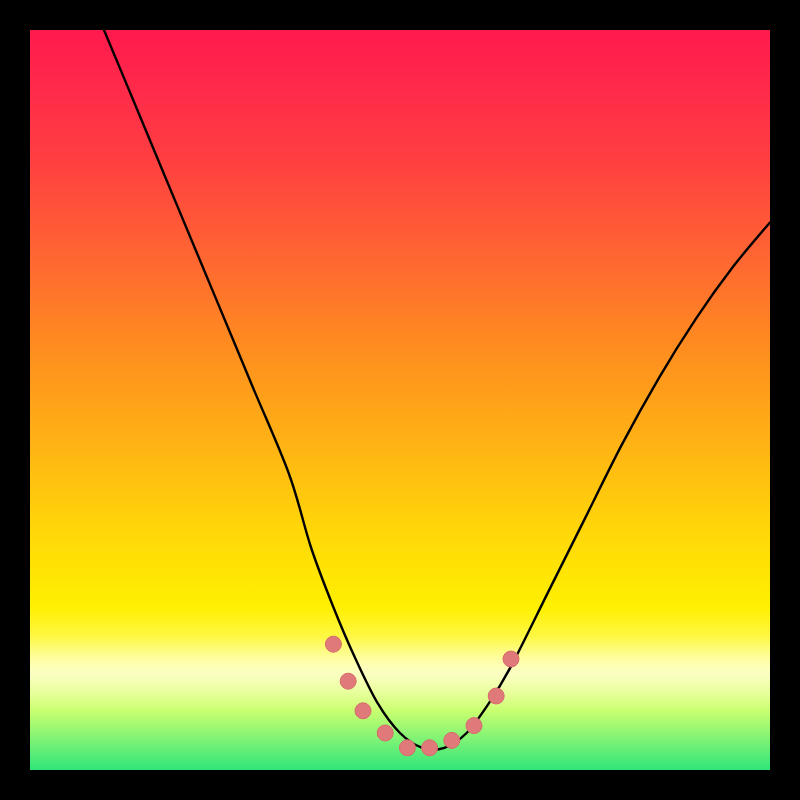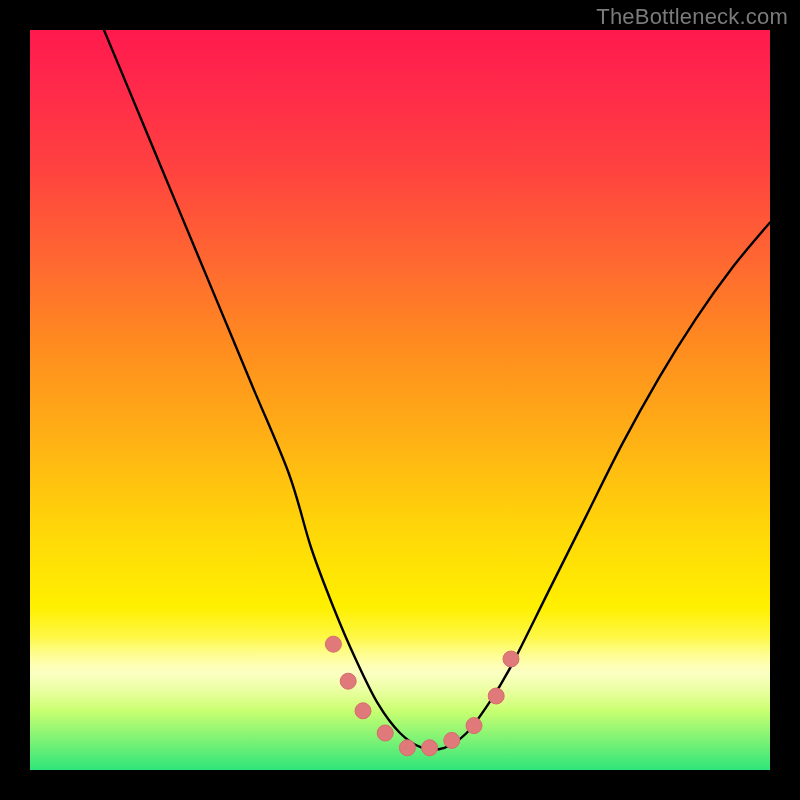--- a/index.html
+++ b/index.html
@@ -90,14 +90,13 @@
           <circle cx="355.2" cy="703.0" r="8" fill="#e07a7a" stroke="#d86b6b" stroke-width="1"></circle>
           <circle cx="377.4" cy="717.8" r="8" fill="#e07a7a" stroke="#d86b6b" stroke-width="1"></circle>
           <circle cx="399.6" cy="717.8" r="8" fill="#e07a7a" stroke="#d86b6b" stroke-width="1"></circle>
           <circle cx="421.8" cy="710.4" r="8" fill="#e07a7a" stroke="#d86b6b" stroke-width="1"></circle>
           <circle cx="444.0" cy="695.6" r="8" fill="#e07a7a" stroke="#d86b6b" stroke-width="1"></circle>
           <circle cx="466.2" cy="666.0" r="8" fill="#e07a7a" stroke="#d86b6b" stroke-width="1"></circle>
           <circle cx="481.0" cy="629.0" r="8" fill="#e07a7a" stroke="#d86b6b" stroke-width="1"></circle>
         </g>
     </svg>
   </div>
-  <div class="watermark">TheBottleneck.com</div>
 </div>
 
 </body></html>

